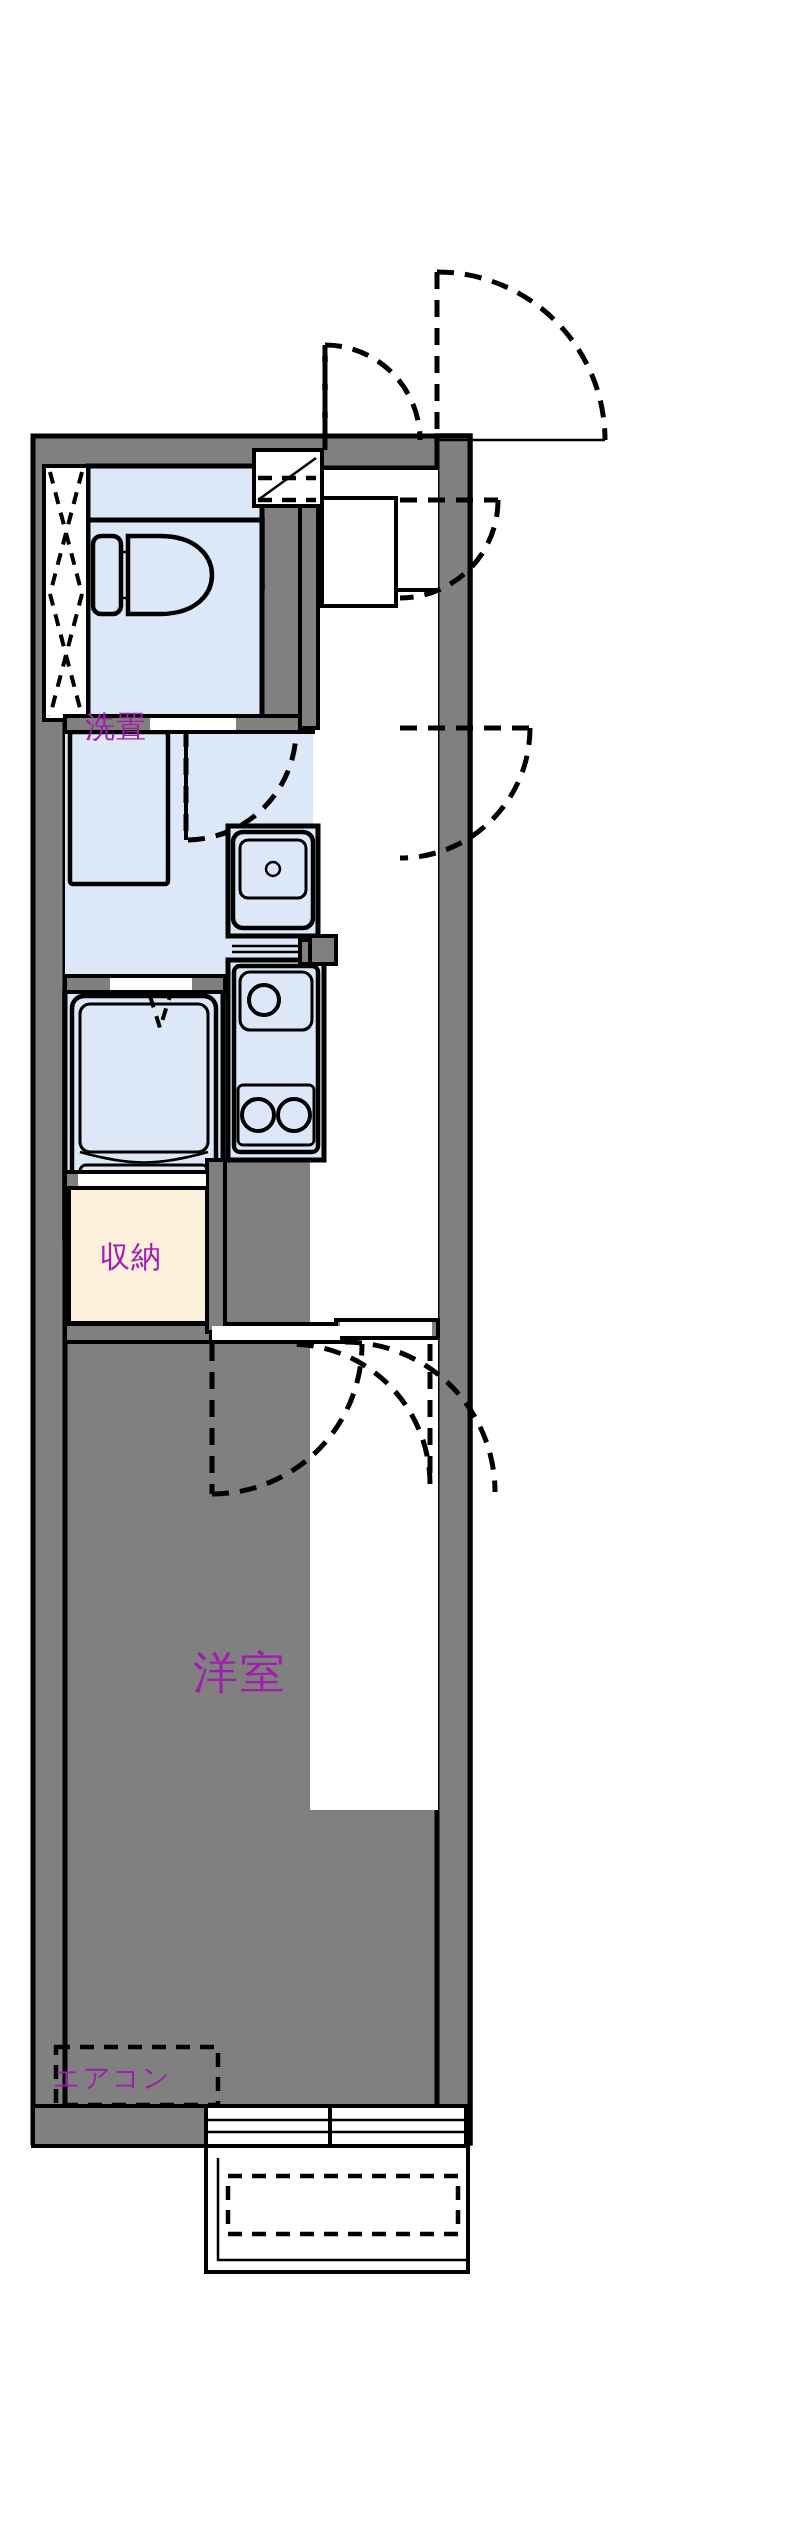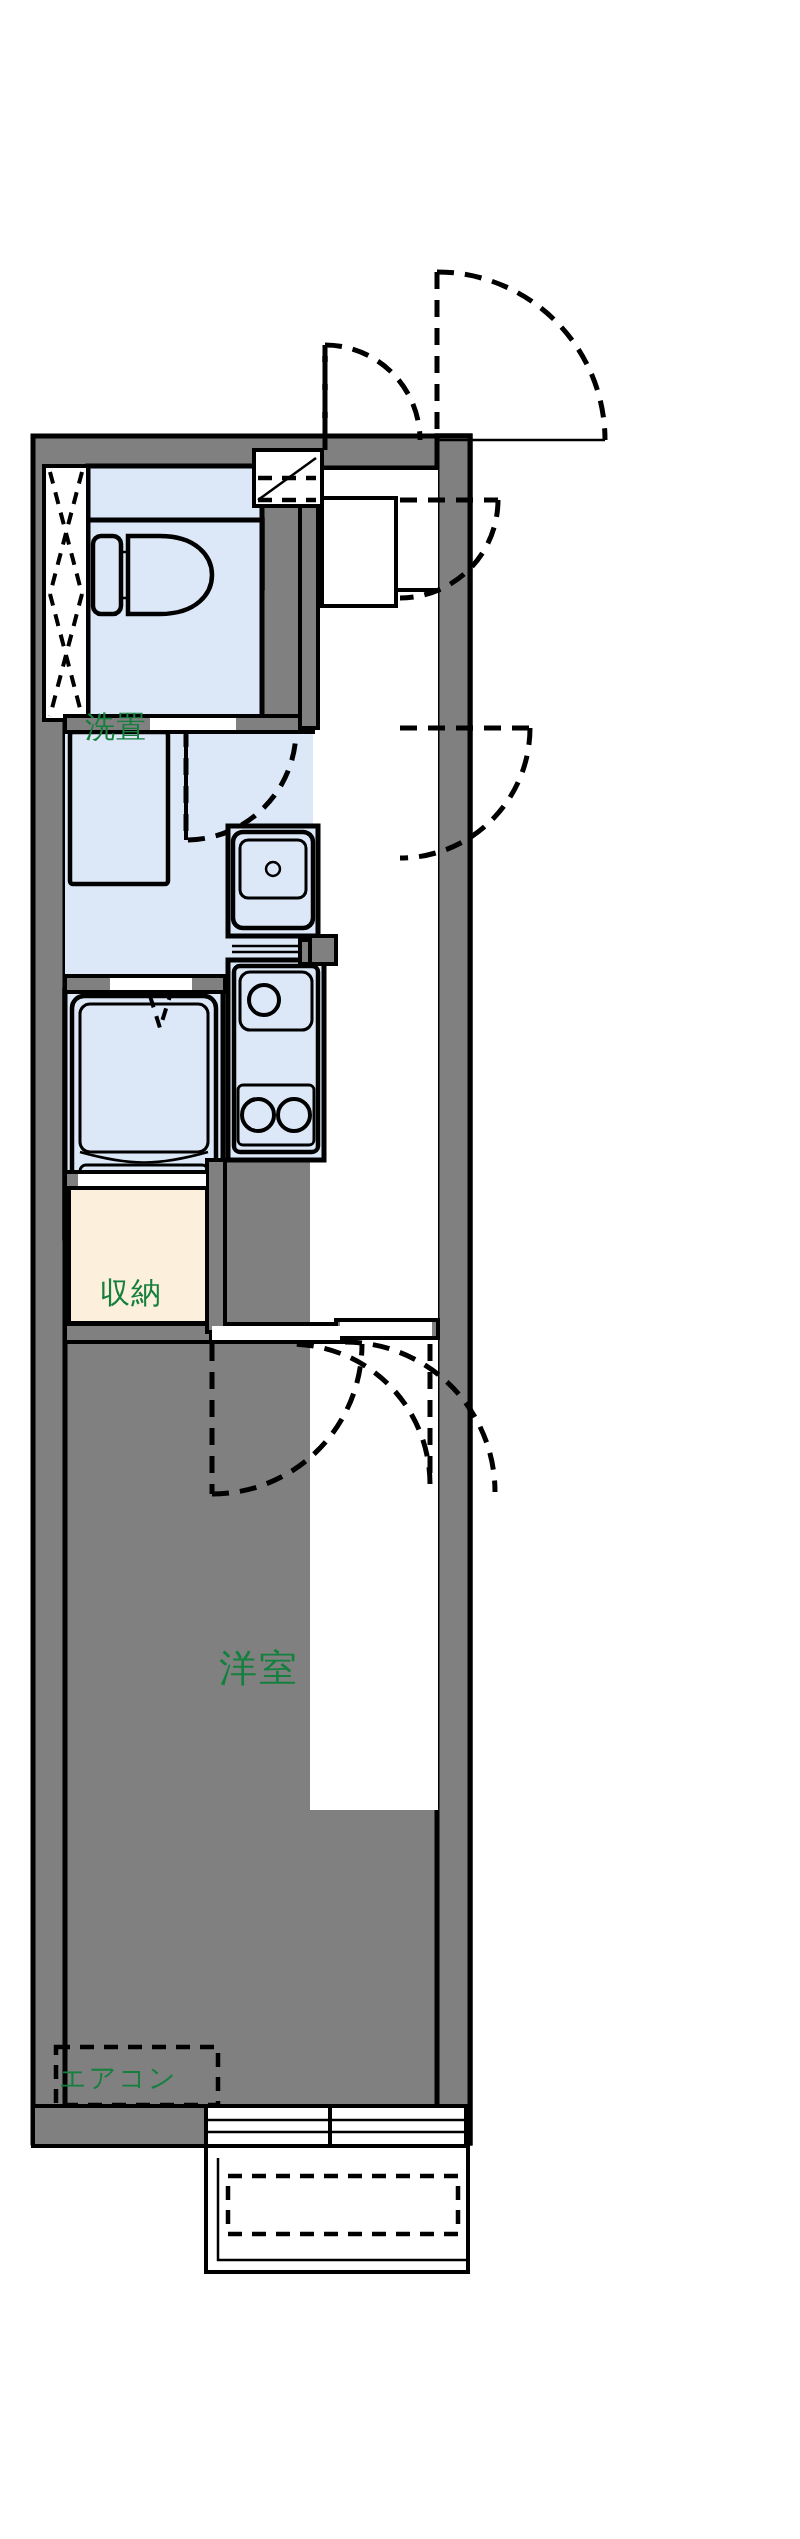--- a/index.html
+++ b/index.html
@@ -1,20 +1,20 @@
 <!DOCTYPE html>
 <html><head>
 <meta charset="utf-8">
 <style>
   html,body{margin:0;padding:0;background:#ffffff;}
   body{font-family:"Liberation Sans","DejaVu Sans",sans-serif;}
   #stage{position:relative;width:800px;height:2539px;background:#ffffff;overflow:hidden;}
   #plan{position:absolute;left:0;top:0;width:800px;height:2539px;}
-  .lbl{position:absolute;color:#15803d;white-space:nowrap;}
-  .lbl-room{font-size:38px;letter-spacing:2px;margin-left:26px;}
+  .lbl{position:absolute;color:#a21caf;white-space:nowrap;}
+  .lbl-room{font-size:45px;letter-spacing:2px;}
   .lbl-area{font-size:40px;letter-spacing:0px;}
   .lbl-small{font-size:30px;letter-spacing:1px;}
   .lbl-ac{font-size:27px;letter-spacing:2px;}
 </style>
 </head>
 <body>
 
 <div id="stage">
 
   <svg id="plan" viewBox="0 0 800 2539">
@@ -225,19 +225,19 @@
 
     <g>
       <rect class="dash" x="56" y="2047" width="162" height="58" fill="#ffffff"></rect>
     </g>
 
   </svg>
 
   <div class="lbl lbl-room" style="left:193px;top:1643px;">洋室</div>
 
 
-  <div class="lbl lbl-small" style="left:100px;top:1273px;">収納</div>
+  <div class="lbl lbl-small" style="left:100px;top:1237px;">収納</div>
 
   <div class="lbl lbl-small" style="left:85px;top:707px;">洗置</div>
 
-  <div class="lbl lbl-ac" style="left:59px;top:2060px;text-align:right;">エアコン</div>
+  <div class="lbl lbl-ac" style="left:53px;top:2060px;text-align:right;">エアコン</div>
 
 </div>
 
 </body></html>

